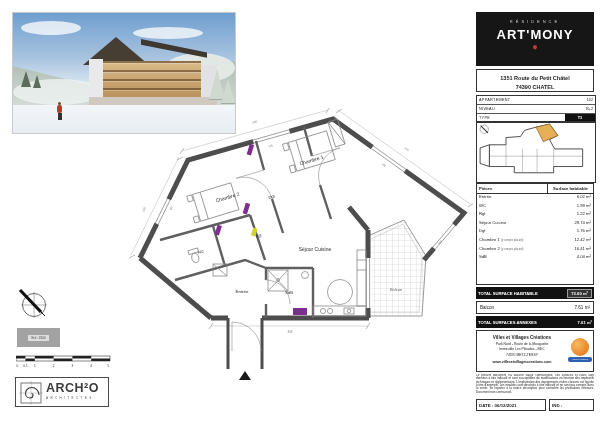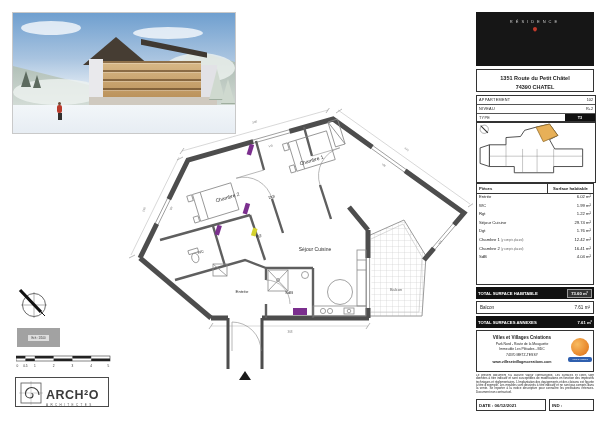--- a/index.html
+++ b/index.html
@@ -77,21 +77,21 @@
   .d1{left:476px;width:70px;}
   .d2{left:549px;width:45px;}
 
   
   .compass{left:14px;top:286px;width:38px;height:38px;}
   .scalenote{left:17px;top:328px;width:43px;height:19px;background:#a2a2a2;display:flex;align-items:center;justify-content:center;}
   .scalenote .inner{background:#dedede;font-size:2.8px;color:#333;padding:1px 3px;}
   .scalebar{left:16px;top:354px;width:98px;height:16px;}
   .archlogo{left:15px;top:377px;width:94px;height:30px;border:1px solid #4a4a4a;box-sizing:border-box;}
   .archicon{position:absolute;left:3px;top:3px;width:24px;height:24px;}
-  .archtxt{position:absolute;left:30px;top:4px;color:#3b3b3b;margin-top:7px;}
+  .archtxt{position:absolute;left:30px;top:4px;color:#3b3b3b;}
   .archname{font-size:12.5px;font-weight:800;letter-spacing:.5px;line-height:1;}
   .archsub{font-size:3px;letter-spacing:2.4px;margin-top:1.5px;color:#555;}
 </style>
 </head>
 <body>
 
 <div class="sheet">
 
   <div class="abs photo">
     <div class="sky"></div>
@@ -246,20 +246,21 @@
       <text x="268" y="183" font-size="4" fill="#666">Balcon</text>
       <text x="44" y="101" font-size="2.8" fill="#666" transform="rotate(-64 44 101)">VR</text>
       <text x="143" y="39" font-size="2.8" fill="#666" transform="rotate(-16 143 39)">VR</text>
       <text x="255" y="58" font-size="2.8" fill="#666" transform="rotate(36 255 58)">VR</text>
       <text x="313" y="135" font-size="2.8" fill="#666" transform="rotate(-50 313 135)">VR</text>
     </g>
   </svg>
 
   <div class="abs rp brand">
     <div class="res">RÉSIDENCE</div>
+    <div class="nm">ART'MONY</div>
     <div class="pin"></div>
   </div>
 
   <div class="abs rp addr">
     <div>1351 Route du Petit Châtel</div>
     <div>74390 CHATEL</div>
   </div>
 
   <div class="abs rp info">
     <div class="inforow">

